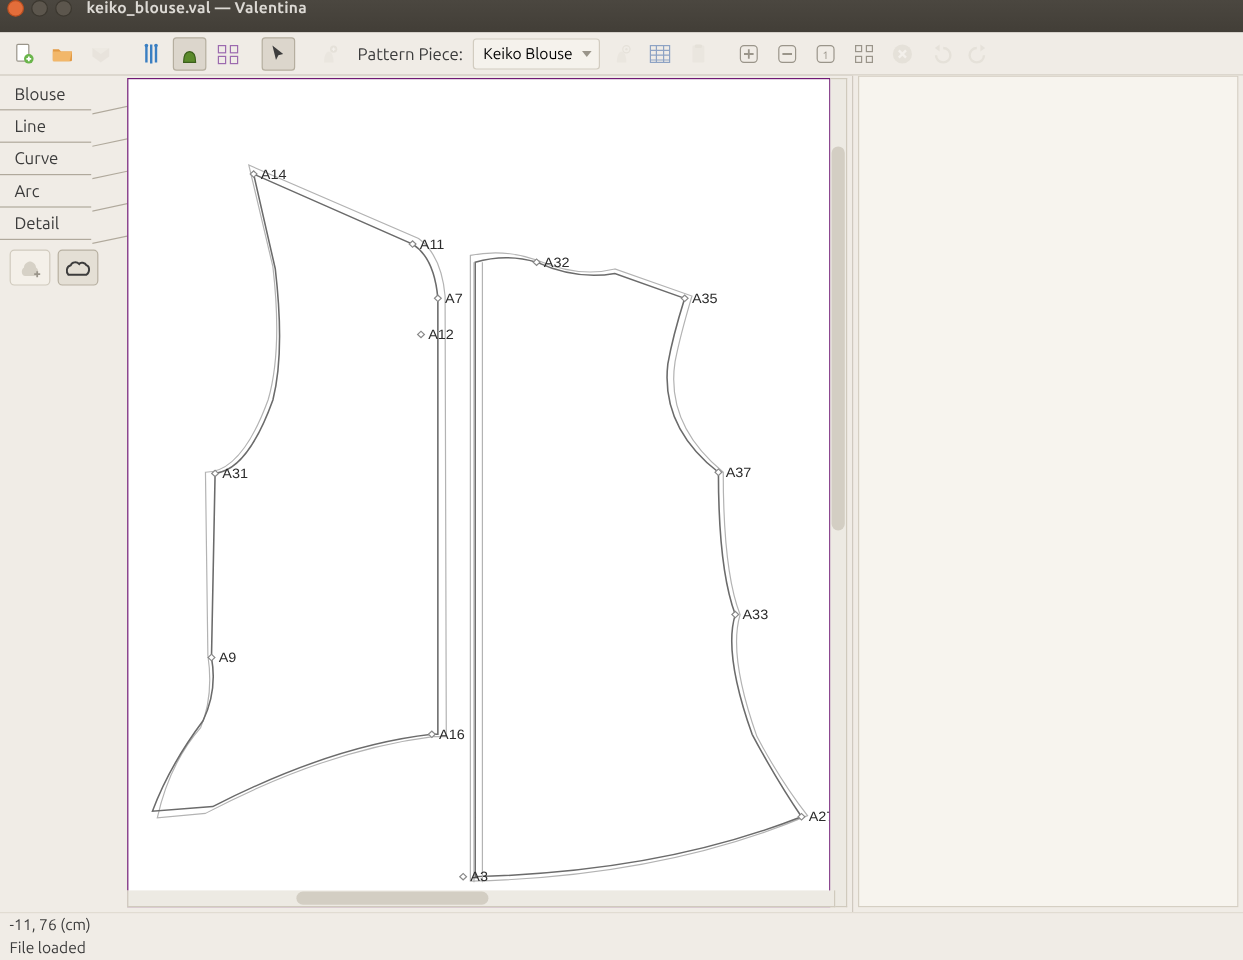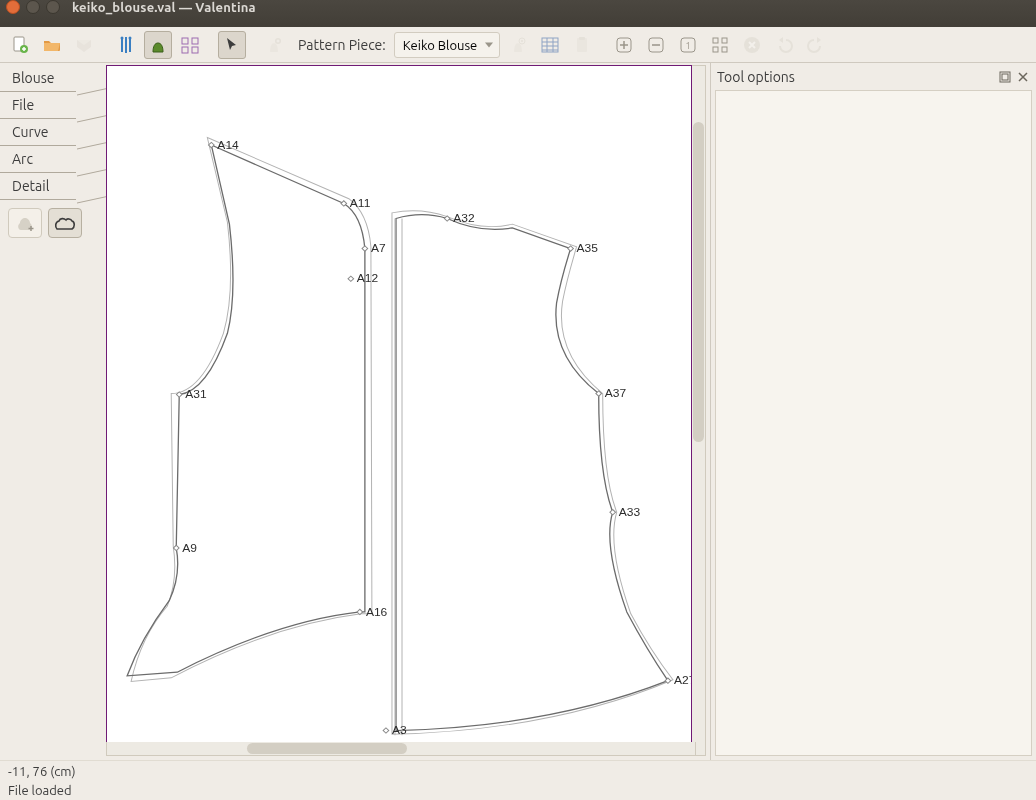--- a/index.html
+++ b/index.html
@@ -191,21 +191,21 @@
         <path d="M8 5a6 6 0 1 0 6 6" fill="none" stroke="#bcb6a8" stroke-width="2"></path>
         <path d="M11 2l4 3-4 3z" fill="#bcb6a8"></path>
       </svg>
   </div>
 </div>
 
 <div class="main">
 
   <div class="sidebar">
     <div class="sb-item">Blouse</div>
-    <div class="sb-item">File</div>
+    <div class="sb-item">Line</div>
     <div class="sb-item">Curve</div>
     <div class="sb-item">Arc</div>
     <div class="sb-item active">Detail</div>
     <div class="sb-tools">
       <div class="sb-tool">
         <svg viewBox="0 0 22 18">
             <path d="M7 16c-3 0-4-5-1-7 0-3 3-5 5-5s5 2 5 5c3 2 2 7-1 7z" fill="#d6d1c6"></path>
             <path d="M17 12v5M14.5 14.5h5" stroke="#9a958a" stroke-width="1.5"></path>
           </svg>
       </div>
@@ -265,35 +265,20 @@
     </div>
     <div class="vscroll">
         <div class="thumb"></div>
       </div>
     <div class="hscroll">
         <div class="thumb"></div>
       </div>
   </div>
 
   <div class="rightpanel">
-    <div class="rp-header">
-      <span>Tool options</span>
-      <span class="sp"></span>
-      <span class="rp-icon">
-          <svg width="12" height="12" viewBox="0 0 12 12">
-            <rect x="1" y="1" width="10" height="10" fill="none" stroke="currentColor"></rect>
-            <rect x="3" y="3" width="6" height="6" fill="none" stroke="currentColor"></rect>
-          </svg>
-        </span>
-      <span class="rp-icon">
-          <svg width="12" height="12" viewBox="0 0 12 12">
-            <path d="M2 2l8 8M10 2l-8 8" stroke="currentColor" stroke-width="1.5"></path>
-          </svg>
-        </span>
-    </div>
     <div class="rp-body"></div>
   </div>
 
 </div>
 
 <div class="statusbar">
   <span>-11, 76 (cm)</span>
 </div>
 <div class="statusbar" style="border-top:none;">
   <span>File loaded</span>

